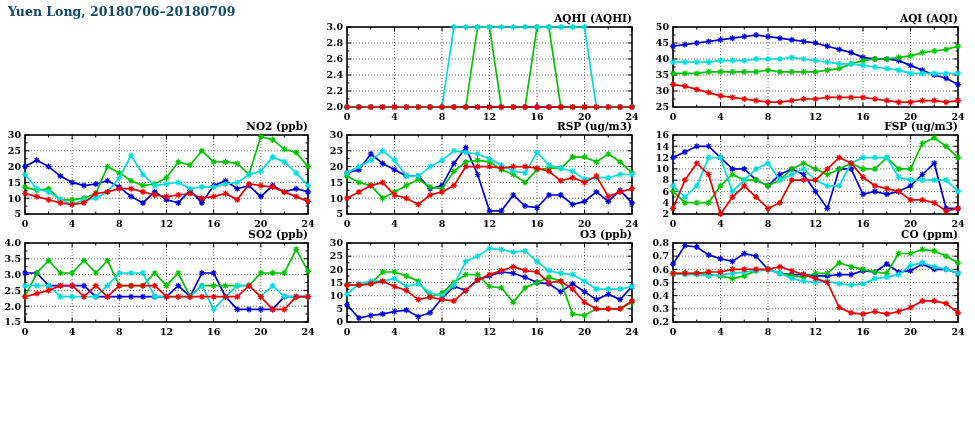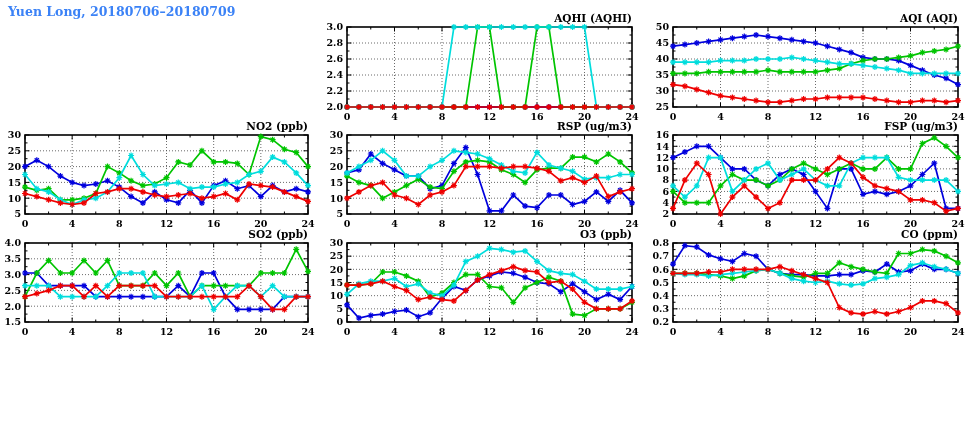--- a/index.html
+++ b/index.html
@@ -1,18 +1,18 @@
 <!DOCTYPE html>
 <html><head>
 <meta charset="utf-8">
 <style>
   html,body{margin:0;padding:0;background:#fff;}
   .page{position:relative;width:975px;height:447px;background:#fff;overflow:hidden;
         font-family:"DejaVu Serif",serif;}
-  .page-title{position:absolute;left:8px;top:4px;font-size:12.5px;font-weight:bold;color:#3b82f6;}
+  .page-title{position:absolute;left:8px;top:4px;font-size:12.5px;font-weight:bold;color:#0c4a6e;}
   .chart-svg{position:absolute;}
   svg text{font-family:"DejaVu Serif",serif;font-weight:bold;fill:#000;}
   text.tick-label{font-size:9.5px;}
   text.chart-title{font-size:10.5px;}
 </style>
 </head>
 <body>
 
 <div class="page">
   <div class="page-title">Yuen Long, 20180706–20180709</div>

